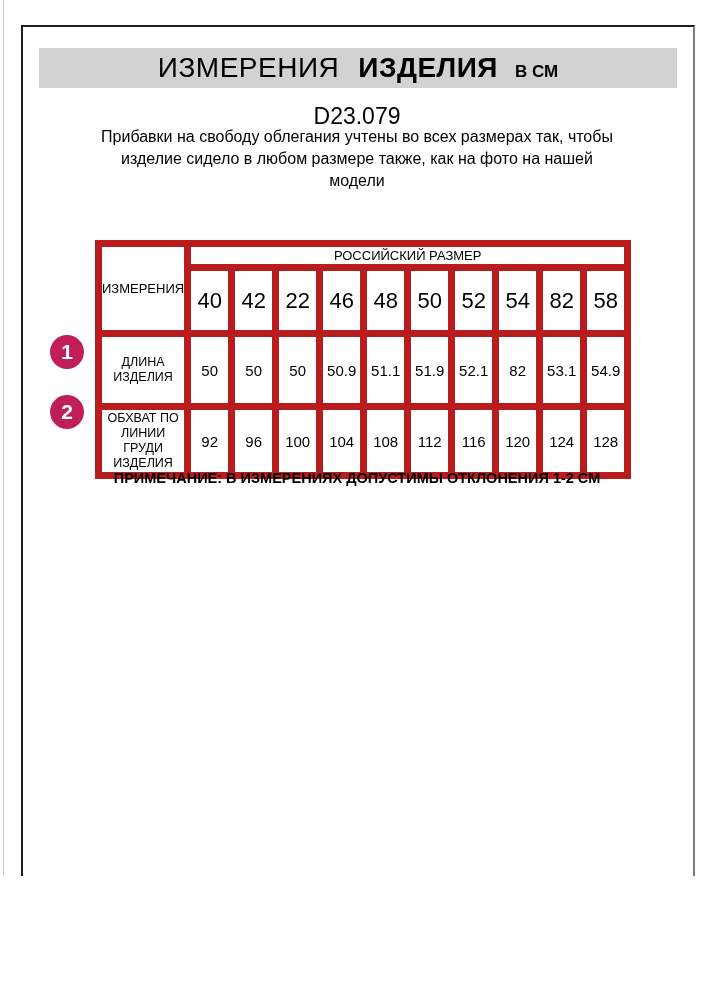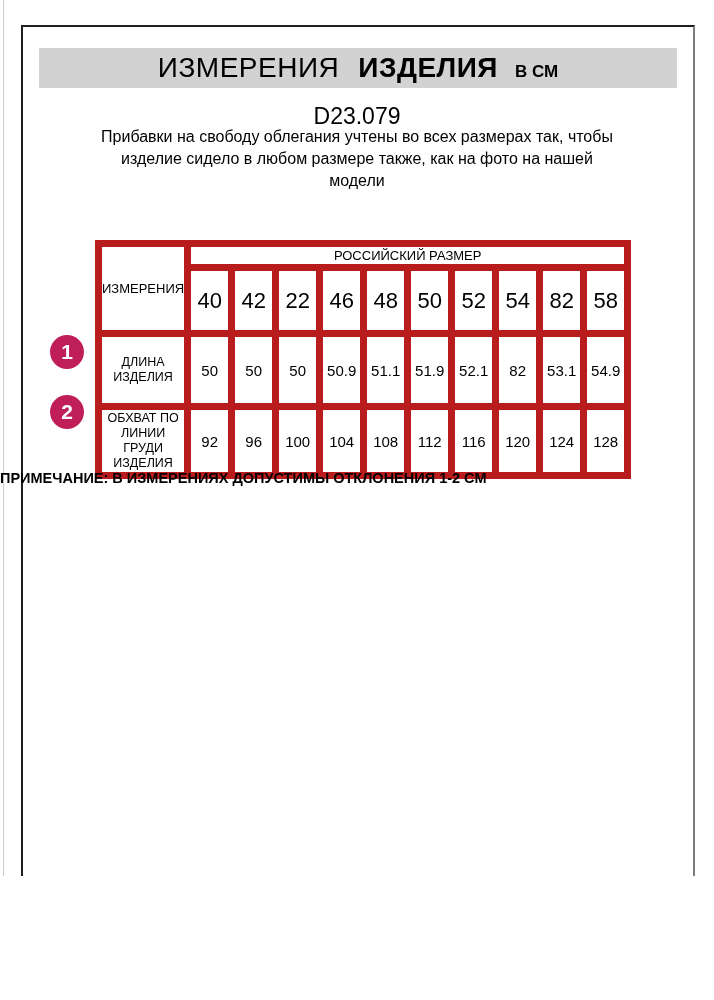--- a/index.html
+++ b/index.html
@@ -51,21 +51,21 @@
   tr.body-row-0 td, tr.body-row-0 th { height:66px; }
   tr.body-row-1 td, tr.body-row-1 th { height:62px; }
   .num-badge {
     position:absolute; left:50px; width:34px; height:34px; border-radius:50%;
     color:#ffffff; display:flex; align-items:center; justify-content:center;
     font-size:21px; font-weight:bold;
   }
   .badge-1 { top:335px; }
   .badge-2 { top:395px; }
   .note-line {
-    position:absolute; top:470px; left:0; width:100%; text-align:left;
+    position:absolute; top:470px; left:0; width:100%; text-align:center;
     font-size:14.5px; font-weight:bold;
   }
 </style>
 </head>
 <body>
 
 <div class="page">
   <div class="page-edge-left"></div>
   <div class="frame"></div>
 

